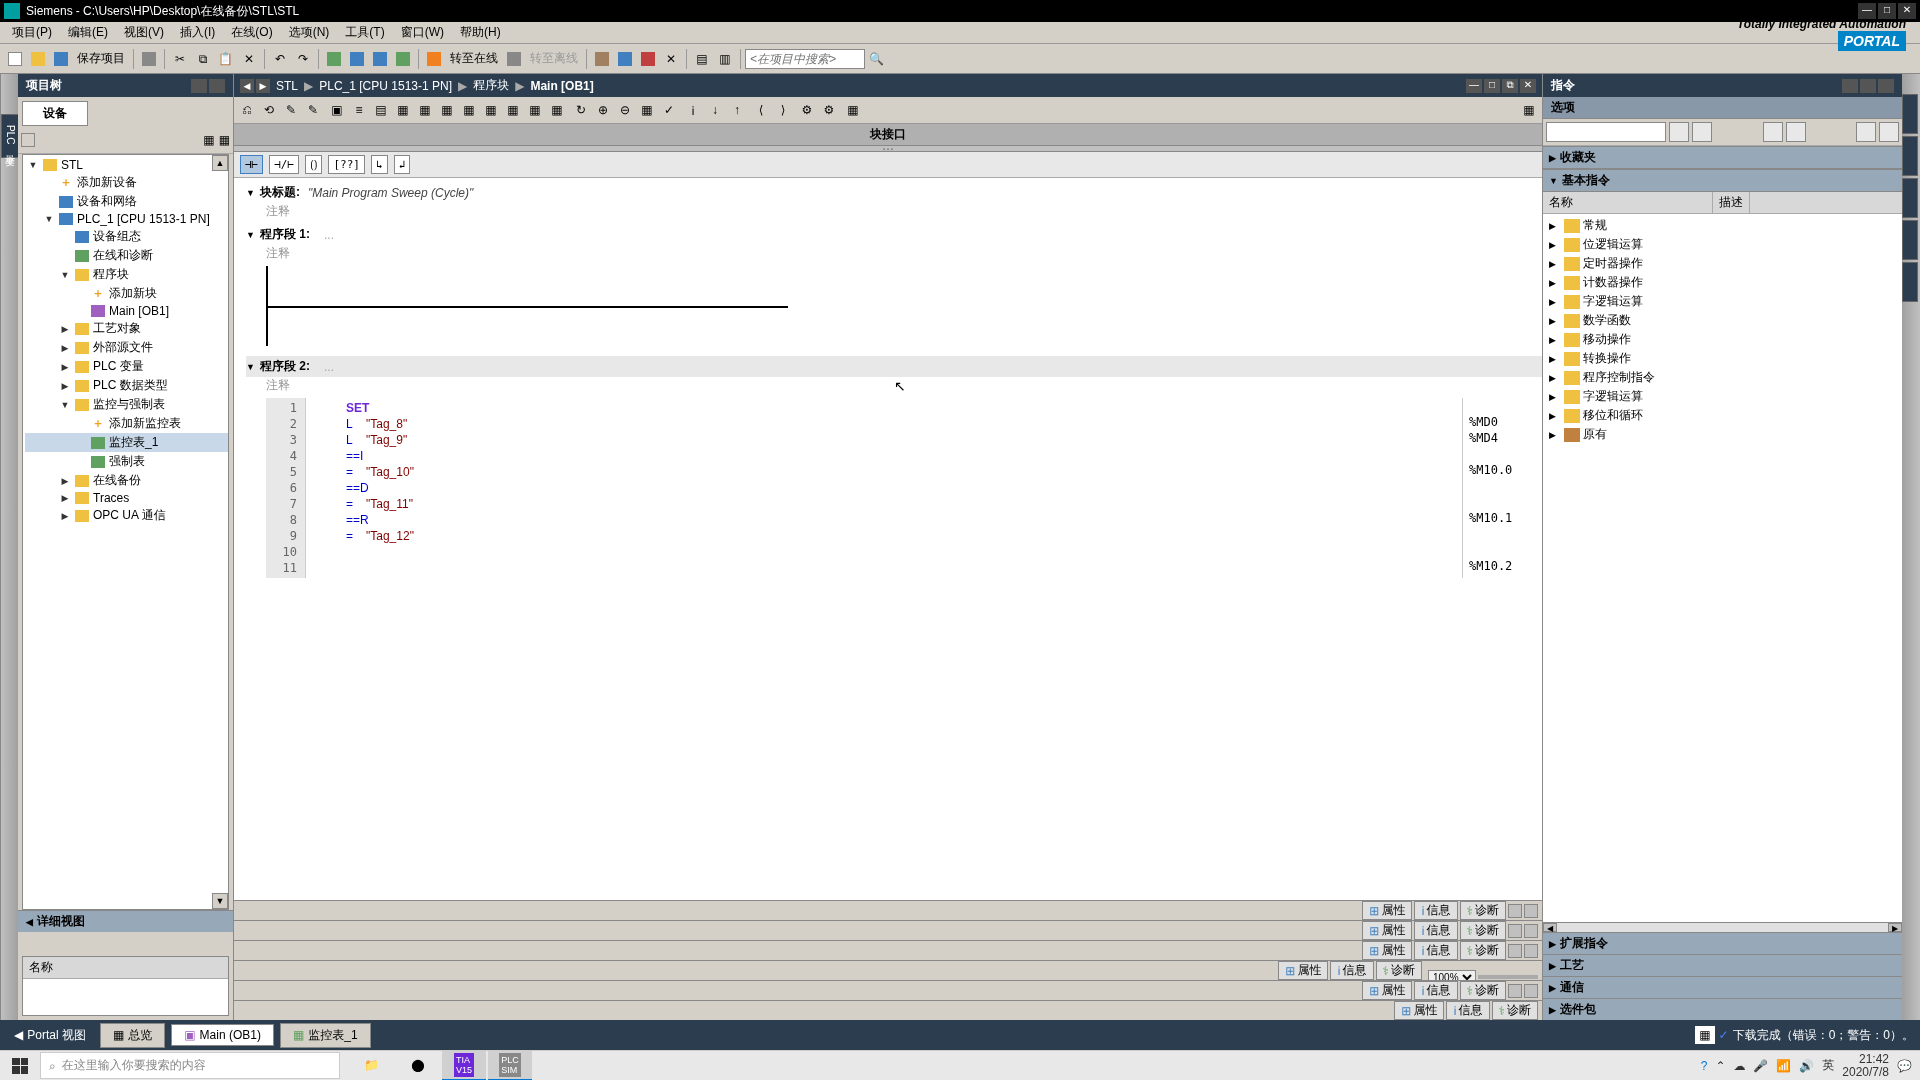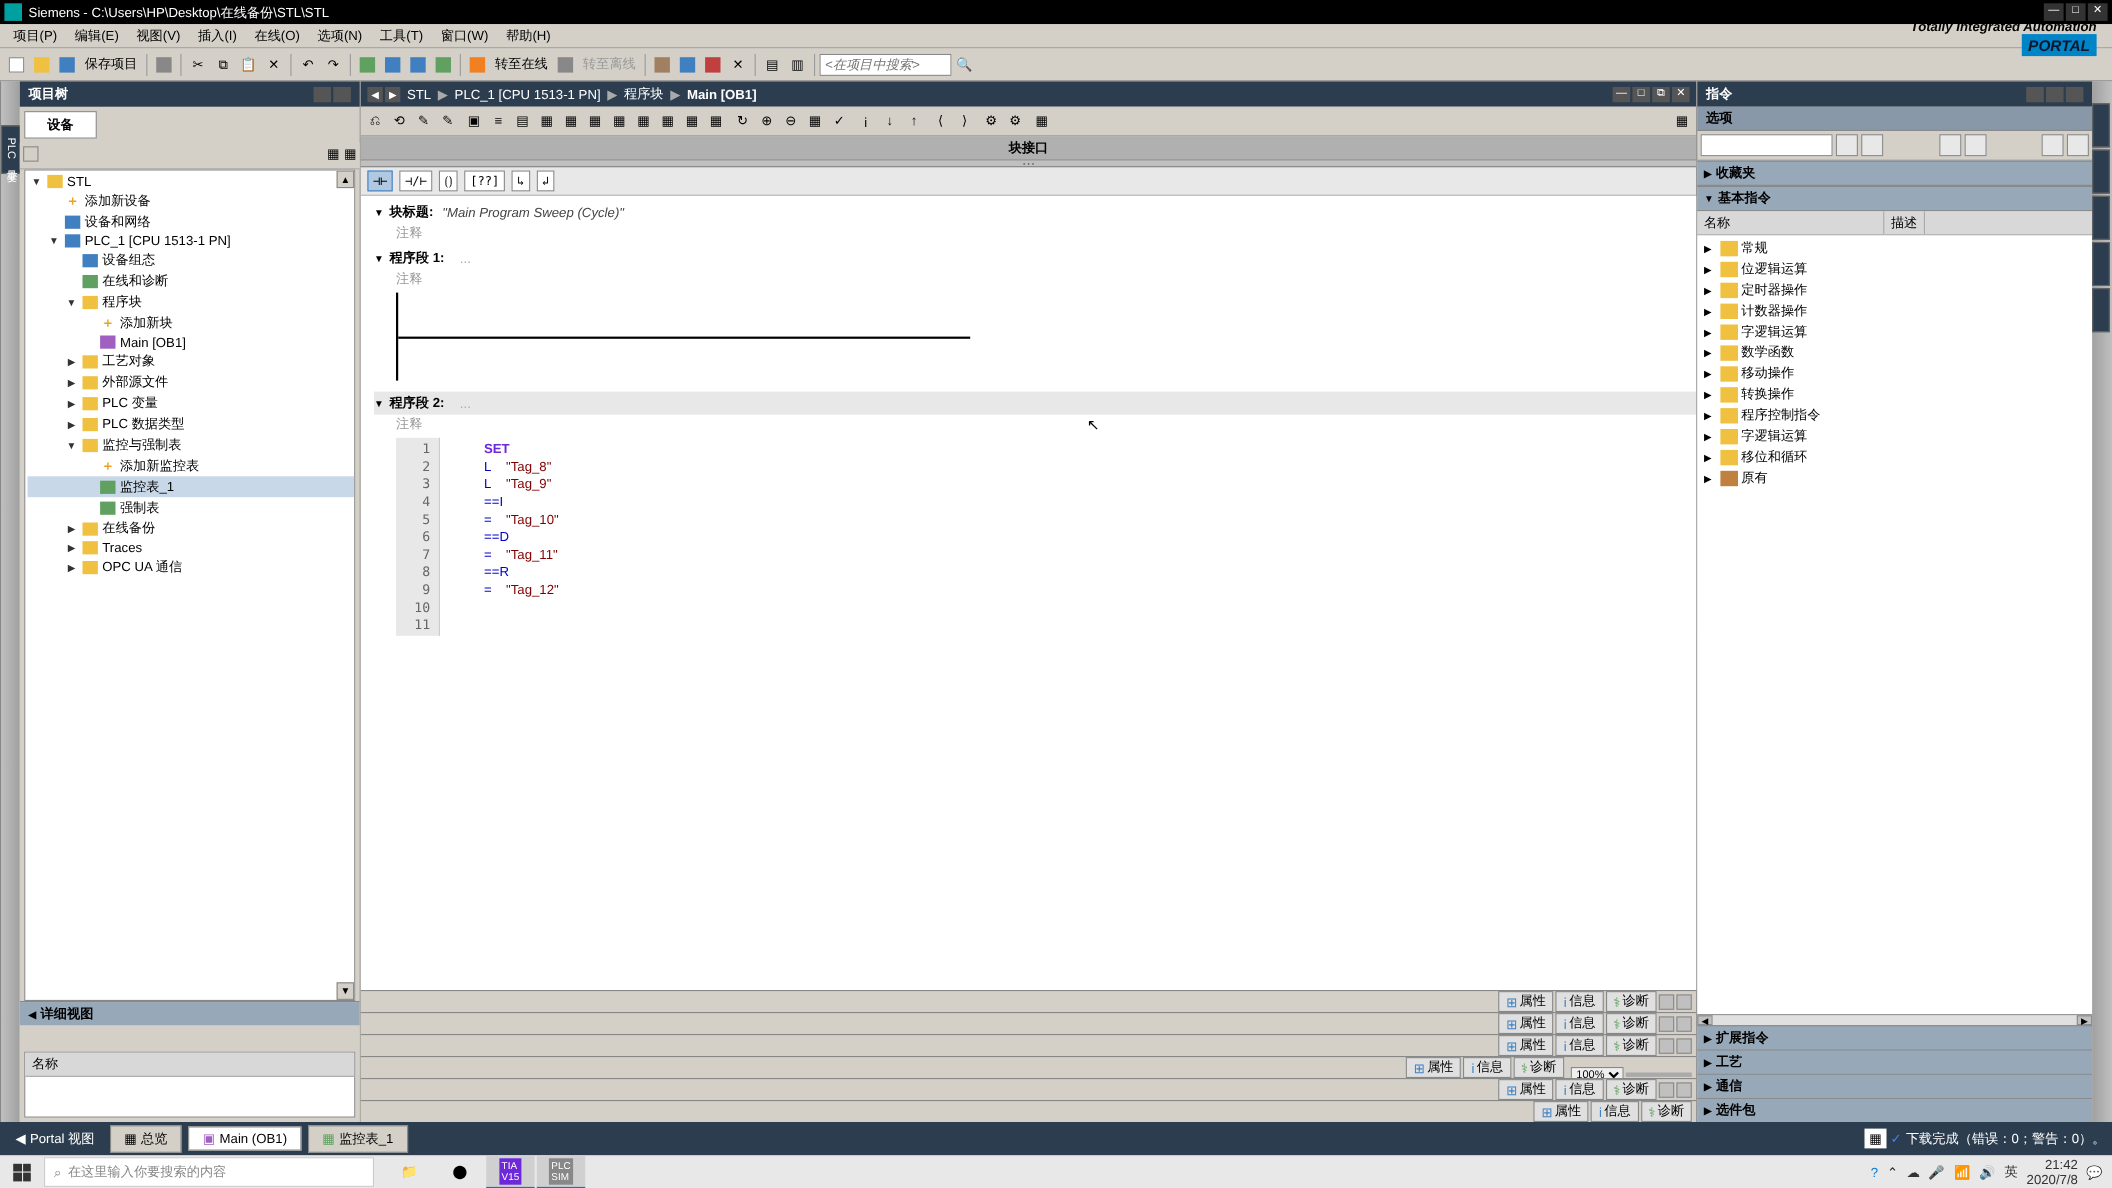--- a/index.html
+++ b/index.html
@@ -9,35 +9,35 @@
 .titlebar { background: #000; color: #fff; height: 22px; display: flex; align-items: center; padding: 0 4px; }
 .titlebar .logo { width: 16px; height: 16px; background: #00a0a0; margin-right: 6px; }
 .titlebar .title-text { flex: 1; font-size: 11px; }
 .titlebar .win-btns { display: flex; gap: 2px; }
 .titlebar .win-btn { width: 18px; height: 16px; background: #333; color: #fff; text-align: center; line-height: 14px; font-size: 10px; }
 
 
 .menubar { background: #d4d0c8; height: 22px; display: flex; align-items: center; padding: 0 4px; border-bottom: 1px solid #999; }
 .menubar .menu-item { padding: 2px 8px; cursor: pointer; }
 .menubar .app-title { flex: 1; text-align: right; color: #000; font-style: italic; font-weight: bold; font-size: 14px; padding-right: 10px; }
-.menubar .portal-label { background: #0084c8; color: #0f172a; font-weight: bold; padding: 2px 6px; font-style: italic; font-size: 14px; margin-left: 8px; }
+.menubar .portal-label { background: #0084c8; color: #ffffff; font-weight: bold; padding: 2px 6px; font-style: italic; font-size: 14px; margin-left: 8px; }
 
 
 .toolbar { background: #d4d0c8; height: 30px; display: flex; align-items: center; padding: 2px 4px; border-bottom: 1px solid #888; gap: 1px; }
 .toolbar .tb-btn { width: 22px; height: 22px; display: flex; align-items: center; justify-content: center; cursor: pointer; border: 1px solid transparent; }
 .toolbar .tb-sep { width: 1px; height: 20px; background: #999; margin: 0 3px; }
 .toolbar .tb-label { padding: 0 4px; }
 .toolbar .tb-input { border: 1px solid #888; padding: 2px 4px; font-style: italic; color: #999; width: 120px; height: 20px; }
 .icon-sm { width: 14px; height: 14px; display: inline-block; }
 
 
 .main-layout { display: flex; height: calc(100vh - 22px - 22px - 30px - 30px - 30px); }
 
 
-.left-panel { width: 310px; background: #d4d0c8; border-right: 1px solid #888; display: flex; flex-direction: column; }
+.left-panel { width: 216px; background: #d4d0c8; border-right: 1px solid #888; display: flex; flex-direction: column; }
 .panel-header { background: #2b3d4f; color: #fff; padding: 3px 8px; display: flex; align-items: center; font-weight: bold; }
 .panel-header .header-btns { margin-left: auto; display: flex; gap: 2px; }
 .panel-header .header-btn { width: 16px; height: 14px; background: #555; display:inline-block; }
 .device-tab { background: #fff; border: 1px solid #888; padding: 3px 20px; margin: 4px; display: inline-block; font-weight: bold; }
 .tree-toolbar { background: #d4d0c8; padding: 3px; border-bottom: 1px solid #aaa; display:flex; gap:4px; }
 .tree-container { background: #fff; flex: 1; overflow: auto; border: 1px solid #888; margin: 0 4px; position: relative; }
 .tree-container .scroll-arrow { position: absolute; right: 0; width: 16px; height: 16px; background: #d4d0c8; border: 1px solid #888; text-align: center; line-height: 14px; font-size: 9px; }
 .tree-container .scroll-arrow.top { top: 0; }
 .tree-container .scroll-arrow.bottom { bottom: 0; }
 .tree { padding: 2px 0 2px 2px; }
@@ -590,20 +590,33 @@
             </div>
             <div class="code-line">
               <span class="op">==R</span>
               <span class="arg"></span>
             </div>
             <div class="code-line">
               <span class="op">=</span>
               <span class="arg">"Tag_12"</span>
             </div>
           </div>
+        <div class="stl-right-border" id="stl-addr">
+            <div class="addr" style="line-height: 16px; font-family: Consolas, monospace; padding-left: 6px;">&nbsp;</div>
+            <div class="addr" style="line-height: 16px; font-family: Consolas, monospace; padding-left: 6px;">%MD0</div>
+            <div class="addr" style="line-height: 16px; font-family: Consolas, monospace; padding-left: 6px;">%MD4</div>
+            <div class="addr" style="line-height: 16px; font-family: Consolas, monospace; padding-left: 6px;">&nbsp;</div>
+            <div class="addr" style="line-height: 16px; font-family: Consolas, monospace; padding-left: 6px;">%M10.0</div>
+            <div class="addr" style="line-height: 16px; font-family: Consolas, monospace; padding-left: 6px;">&nbsp;</div>
+            <div class="addr" style="line-height: 16px; font-family: Consolas, monospace; padding-left: 6px;">&nbsp;</div>
+            <div class="addr" style="line-height: 16px; font-family: Consolas, monospace; padding-left: 6px;">%M10.1</div>
+            <div class="addr" style="line-height: 16px; font-family: Consolas, monospace; padding-left: 6px;">&nbsp;</div>
+            <div class="addr" style="line-height: 16px; font-family: Consolas, monospace; padding-left: 6px;">&nbsp;</div>
+            <div class="addr" style="line-height: 16px; font-family: Consolas, monospace; padding-left: 6px;">%M10.2</div>
+          </div>
       </div>
 
       <span class="cursor-pointer-icon" style="left:660px;top:200px">↖</span>
     </div>
 
     <div class="bottom-tabs-stack">
       <div class="bottom-tab-row">
         <span class="bt-tab">
             <span style="color:#4080c0">⊞</span>
             <span>属性</span>

